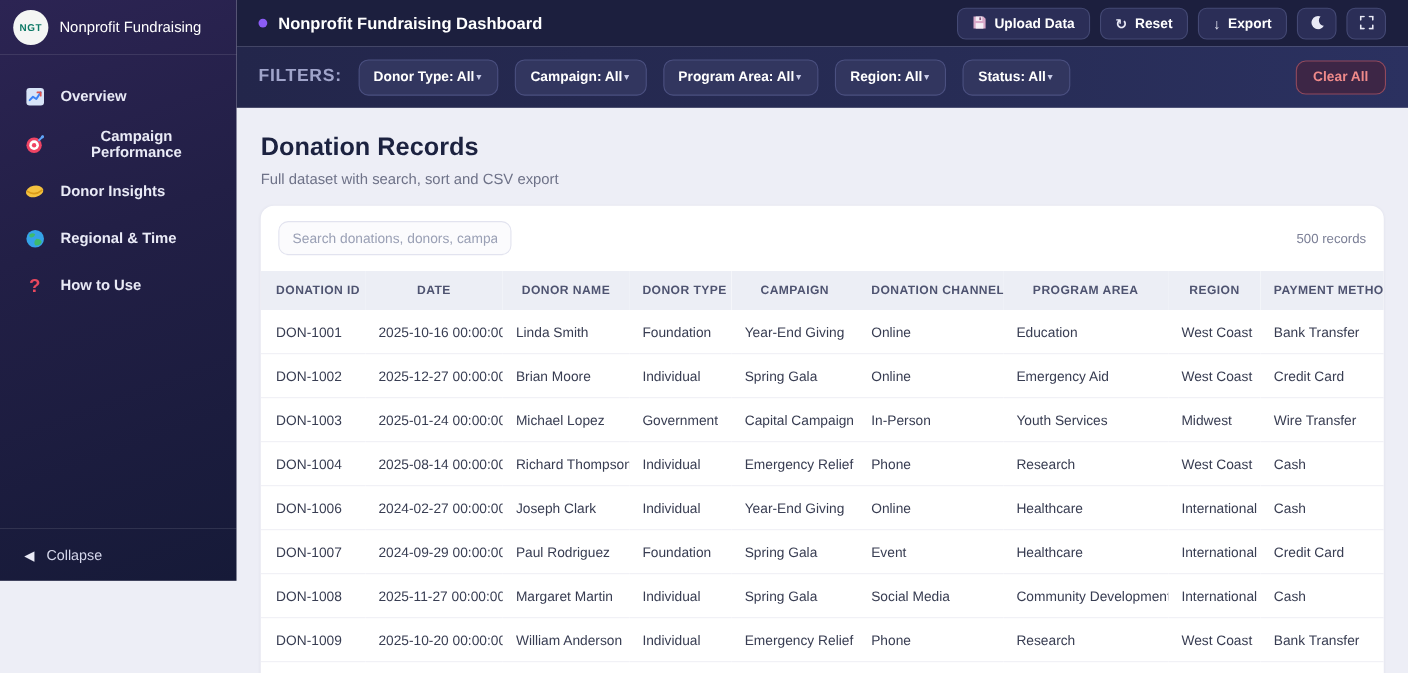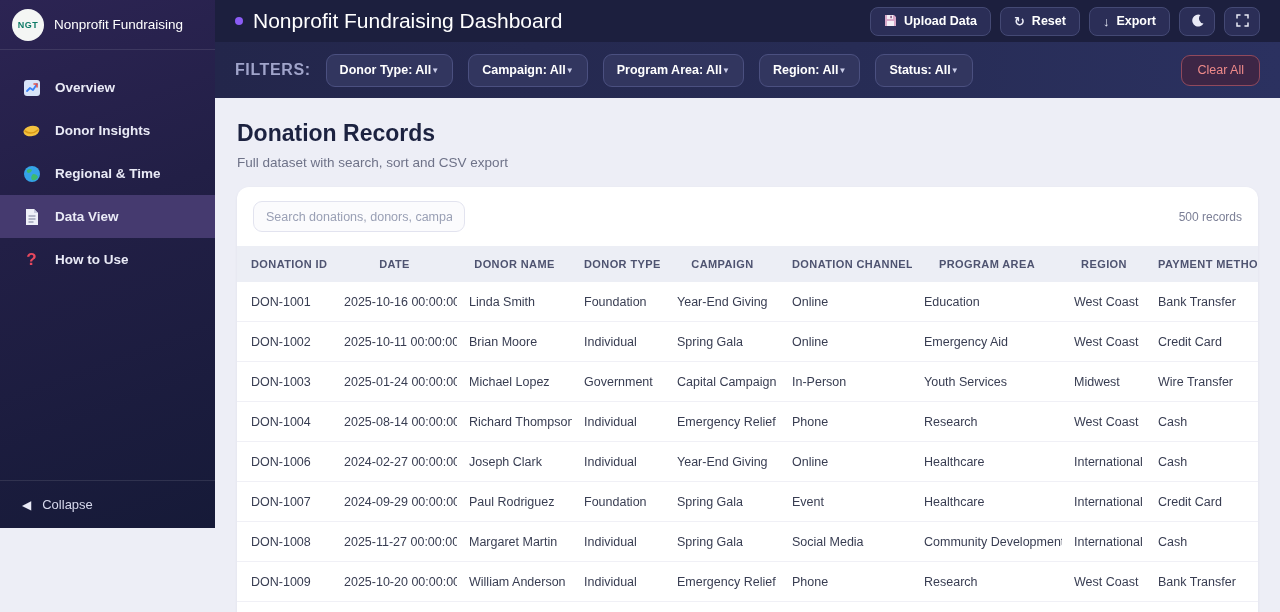--- a/index.html
+++ b/index.html
@@ -22,40 +22,40 @@
   .q-glyph { color: #e8485e; font-weight: 800; font-size: 17px; }
   .collapse-bar { position: absolute; left: 0; bottom: 0; width: 100%; height: 48px;
     border-top: 1px solid rgba(255,255,255,0.10); display: flex; align-items: center; gap: 11px;
     padding: 0 22px; color: #d6d8ec; font-size: 13px; cursor: pointer; }
   .collapse-arrow { font-size: 12px; color: #e9eaf6; }
 
   
   .topbar { position: absolute; left: 215px; top: 0; right: 0; height: 42px; background: #1c1f3e;
     display: flex; align-items: center; padding: 0 20px; z-index: 2; }
   .title-dot { width: 8px; height: 8px; border-radius: 50%; background: #8b5cf6; margin-right: 10px; }
-  .topbar-title { color: #ffffff; font-weight: 400; font-size: 21px; }
+  .topbar-title { color: #ffffff; font-weight: 700; font-size: 15px; }
   .topbar-actions { margin-left: auto; display: flex; gap: 9px; align-items: center; }
   .hbtn { background: #2b2e57; border: 1px solid #444974; border-radius: 8px; color: #fff;
     font-family: inherit; font-size: 12.5px; font-weight: 700; height: 29px; padding: 0 13px;
     display: flex; align-items: center; gap: 7px; cursor: pointer; }
   .hbtn.icon-only { width: 36px; padding: 0; justify-content: center; }
   .glyph { font-size: 13px; line-height: 1; color: #e9eaf6; }
 
   
   .filterbar { position: absolute; left: 215px; top: 42px; right: 0; height: 56px;
     background: linear-gradient(90deg, #23264b 0%, #272c55 60%, #2b3160 100%);
     display: flex; align-items: center; gap: 15px; padding: 0 20px; z-index: 2; }
   .filters-label { color: #a0a4ca; font-size: 16px; font-weight: 700; letter-spacing: .6px; }
   .dropdown { background: #32365f; border: 1px solid #4b5080; border-radius: 9px; height: 33px;
     color: #ffffff; font-size: 12.5px; font-weight: 700; display: flex; align-items: center;
     justify-content: space-between; padding: 0 13px; cursor: pointer; }
   .caret { font-size: 8px; color: #c9cce8; }
   .clear-all { margin-left: auto; background: #3d2646; border: 1px solid #91495c; border-radius: 9px;
     height: 31px; padding: 0 15px; color: #ef8a8a; font-family: inherit; font-size: 12.5px;
-    font-weight: 400; cursor: pointer; }
+    font-weight: 700; cursor: pointer; }
 
   
   .main { position: absolute; left: 215px; top: 98px; right: 0; bottom: 0; background: #edeef6;
     padding: 22px 22px 0 22px; }
   .page-title { color: #1c2240; font-size: 23px; font-weight: 800; margin-bottom: 8px; }
   .page-subtitle { color: #6e7288; font-size: 13.5px; }
   .card { background: #ffffff; border-radius: 12px; margin-top: 17px; height: 520px;
     box-shadow: 0 1px 3px rgba(30,35,80,0.06); overflow: hidden; }
   .card-toolbar { display: flex; align-items: center; justify-content: space-between; padding: 14px 16px; }
   .search-input { width: 212px; height: 31px; border: 1px solid #e2e3ef; border-radius: 9px;
@@ -89,48 +89,48 @@
         <svg width="18" height="18" viewBox="0 0 18 18">
             <rect x="1" y="1" width="16" height="16" rx="3" fill="#d8e4f8"></rect>
             <polyline points="4,12 7,9 10,11 14,5" fill="none" stroke="#3b82f6" stroke-width="1.8" stroke-linecap="round" stroke-linejoin="round"></polyline>
             <polyline points="11,5 14,5 14,8" fill="none" stroke="#e0544e" stroke-width="1.6" stroke-linecap="round" stroke-linejoin="round"></polyline>
           </svg>
       </span>
       <span>Overview</span>
     </div>
     <div class="nav-item">
       <span class="nav-ic">
+        <svg width="18" height="18" viewBox="0 0 18 18">
+            <circle cx="8" cy="10" r="7" fill="#ef4464"></circle>
+            <circle cx="8" cy="10" r="4.4" fill="#ffffff"></circle>
+            <circle cx="8" cy="10" r="2" fill="#ef4464"></circle>
+            <line x1="12.5" y1="5.5" x2="16" y2="2" stroke="#60a5fa" stroke-width="1.8" stroke-linecap="round"></line>
+            <circle cx="15.6" cy="2.4" r="1.4" fill="#60a5fa"></circle>
+          </svg>
+      </span>
+      <span>Campaign Performance</span>
+    </div>
+    <div class="nav-item">
+      <span class="nav-ic">
         <svg width="19" height="19" viewBox="0 0 19 19">
             <ellipse cx="9.5" cy="10" rx="8" ry="5.2" fill="#f4c23f" transform="rotate(-12 9.5 10)"></ellipse>
             <path d="M3 10 Q 9.5 14.5 16 9" fill="none" stroke="#d99a18" stroke-width="1.6" stroke-linecap="round"></path>
           </svg>
       </span>
       <span>Donor Insights</span>
     </div>
     <div class="nav-item">
       <span class="nav-ic">
         <svg width="18" height="18" viewBox="0 0 18 18">
             <circle cx="9" cy="9" r="8" fill="#35a3e8"></circle>
             <path d="M4 5 q3 -2 5 0 q-1 3 -4 3 q-2 -1 -1 -3 Z" fill="#3fba6c"></path>
             <path d="M10 9 q4 0 5 3 q-2 4 -6 3 q-2 -3 1 -6 Z" fill="#3fba6c"></path>
           </svg>
       </span>
       <span>Regional &amp; Time</span>
-    </div>
-    <div class="nav-item active">
-      <span class="nav-ic">
-        <svg width="16" height="18" viewBox="0 0 16 18">
-            <path d="M2 1 h8 l4 4 v12 h-12 Z" fill="#eef0f8"></path>
-            <path d="M10 1 l4 4 h-4 Z" fill="#c9cde0"></path>
-            <line x1="4.5" y1="8" x2="11.5" y2="8" stroke="#8a90a8" stroke-width="1.2"></line>
-            <line x1="4.5" y1="11" x2="11.5" y2="11" stroke="#8a90a8" stroke-width="1.2"></line>
-            <line x1="4.5" y1="14" x2="9.5" y2="14" stroke="#8a90a8" stroke-width="1.2"></line>
-          </svg>
-      </span>
-      <span>Data View</span>
     </div>
     <div class="nav-item">
       <span class="nav-ic q-glyph">?</span>
       <span>How to Use</span>
     </div>
   </nav>
 
   <div class="collapse-bar">
     <span class="collapse-arrow">◀</span>
     <span>Collapse</span>
@@ -246,21 +246,21 @@
             <td>Linda Smith</td>
             <td>Foundation</td>
             <td>Year-End Giving</td>
             <td>Online</td>
             <td>Education</td>
             <td>West Coast</td>
             <td>Bank Transfer</td>
           </tr>
           <tr>
             <td>DON-1002</td>
-            <td>2025-10-11 00:00:00</td>
+            <td>2025-12-27 00:00:00</td>
             <td>Brian Moore</td>
             <td>Individual</td>
             <td>Spring Gala</td>
             <td>Online</td>
             <td>Emergency Aid</td>
             <td>West Coast</td>
             <td>Credit Card</td>
           </tr>
           <tr>
             <td>DON-1003</td>

